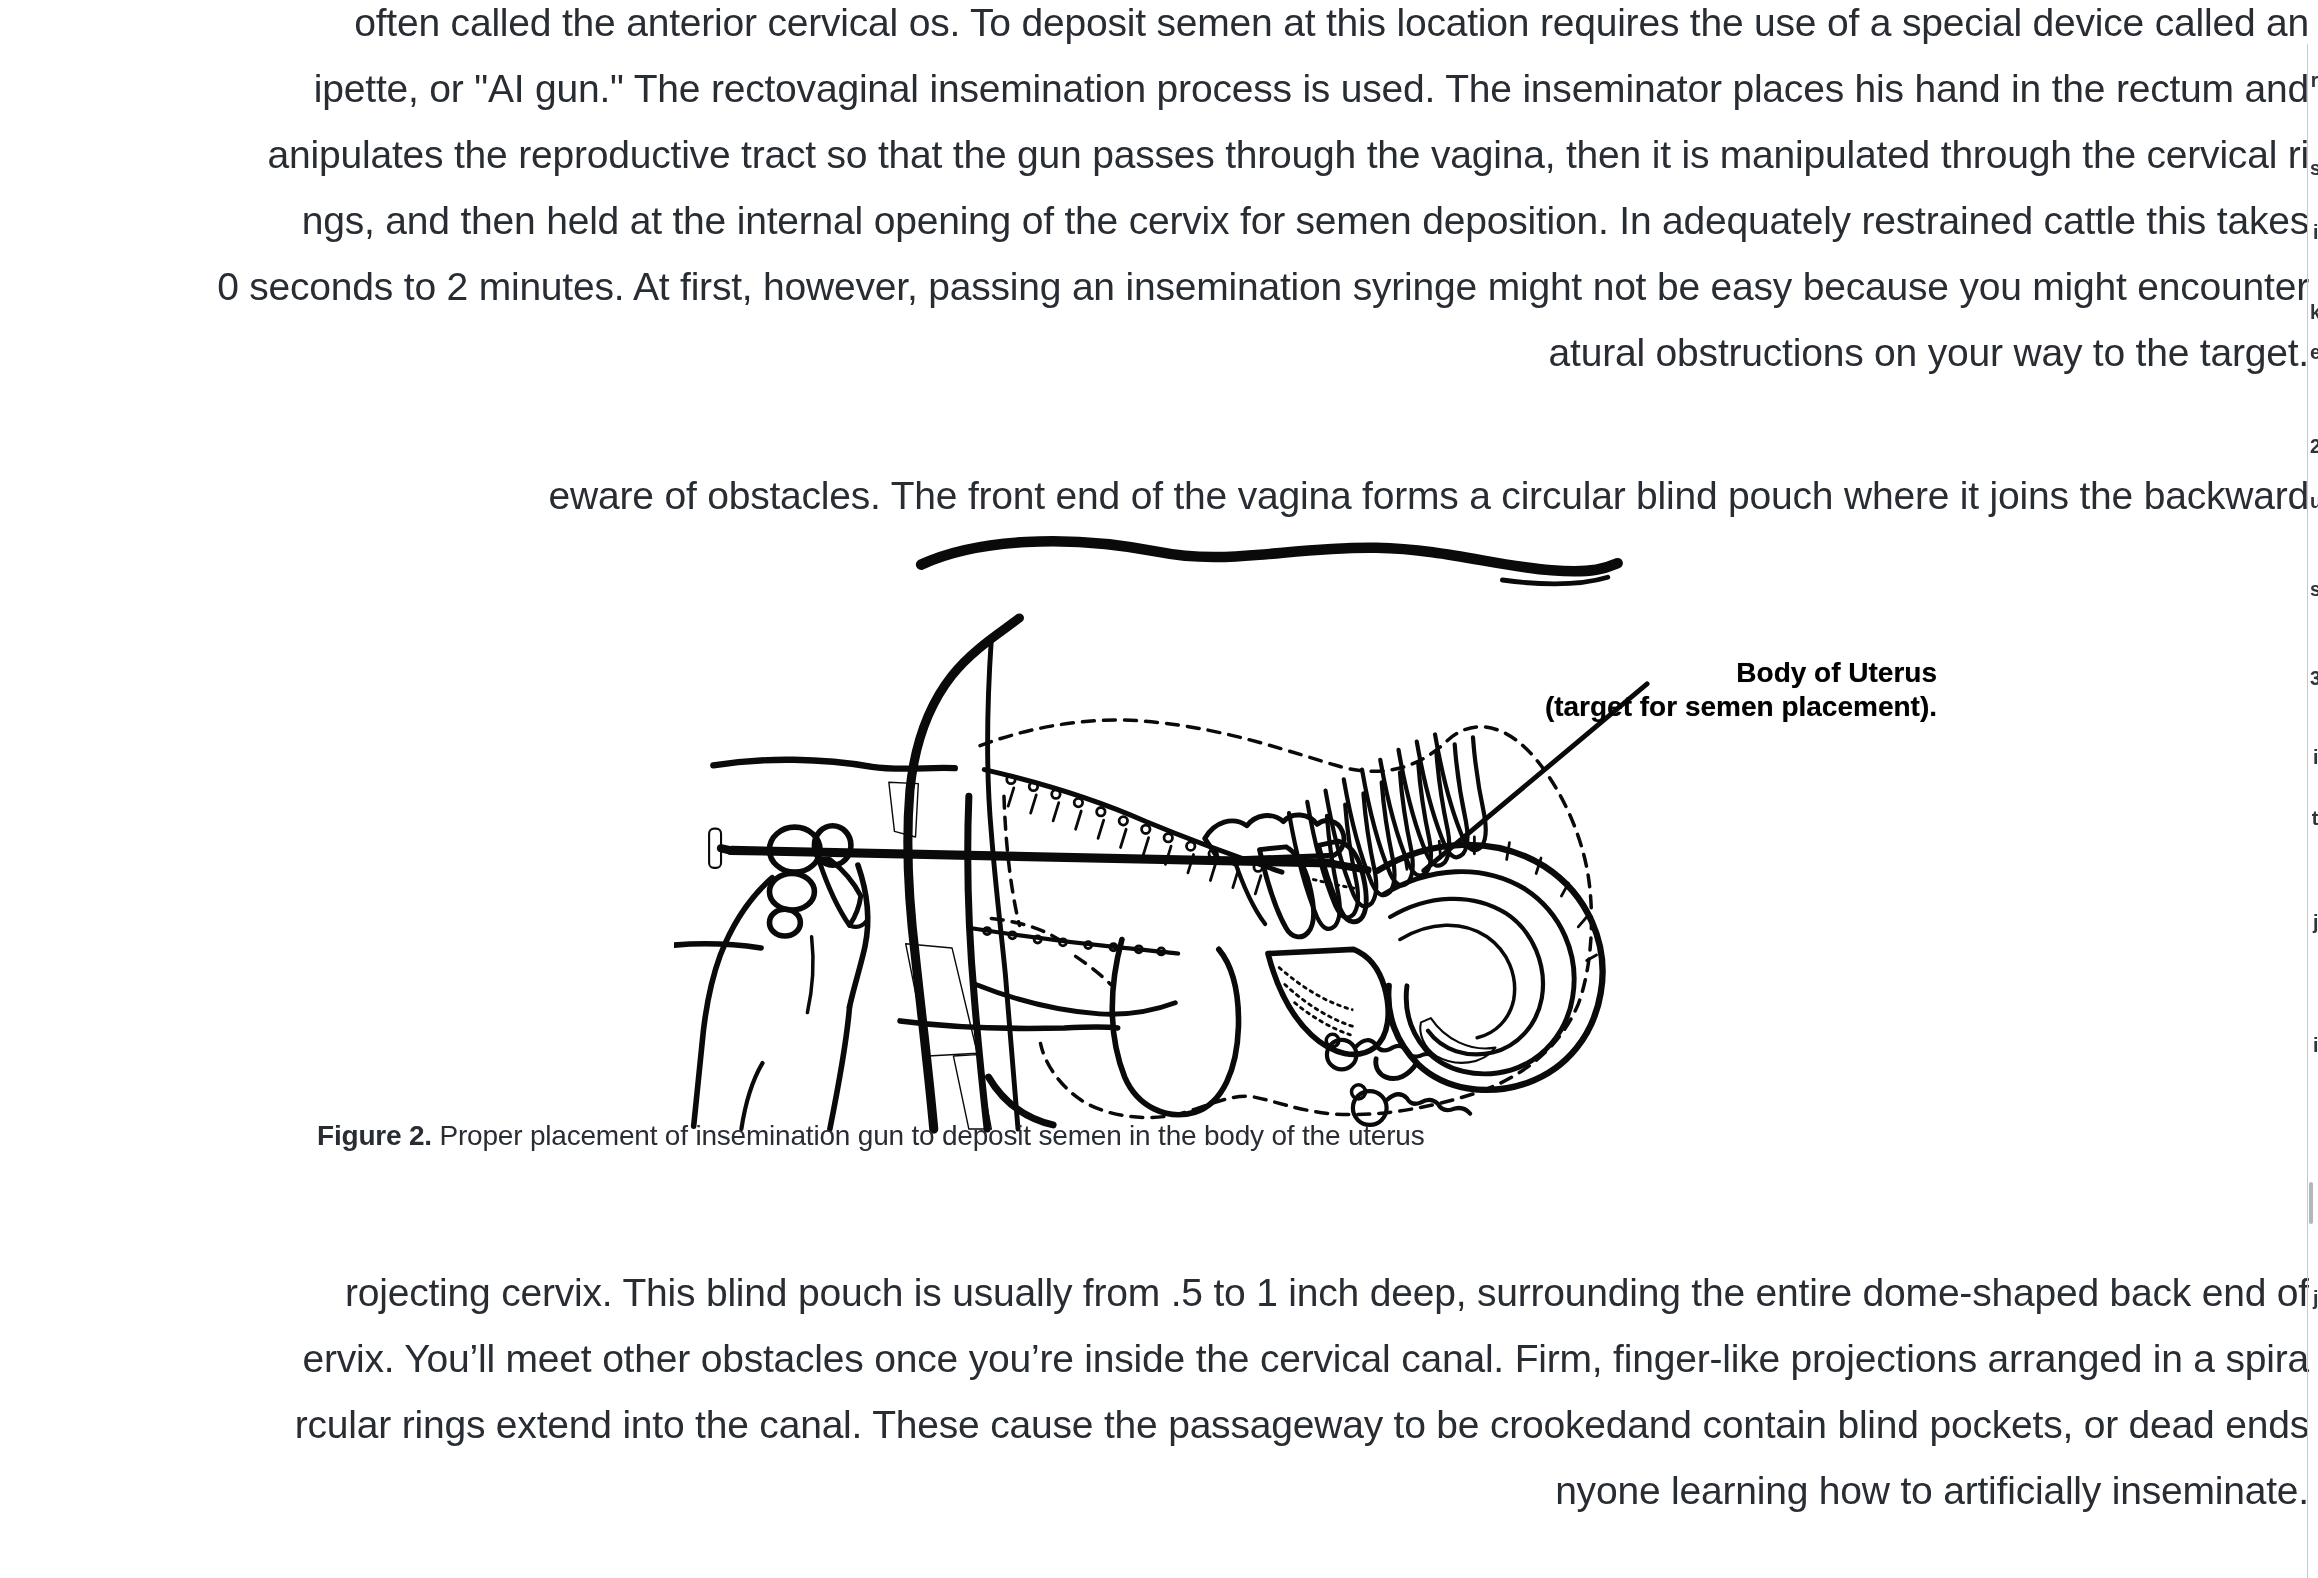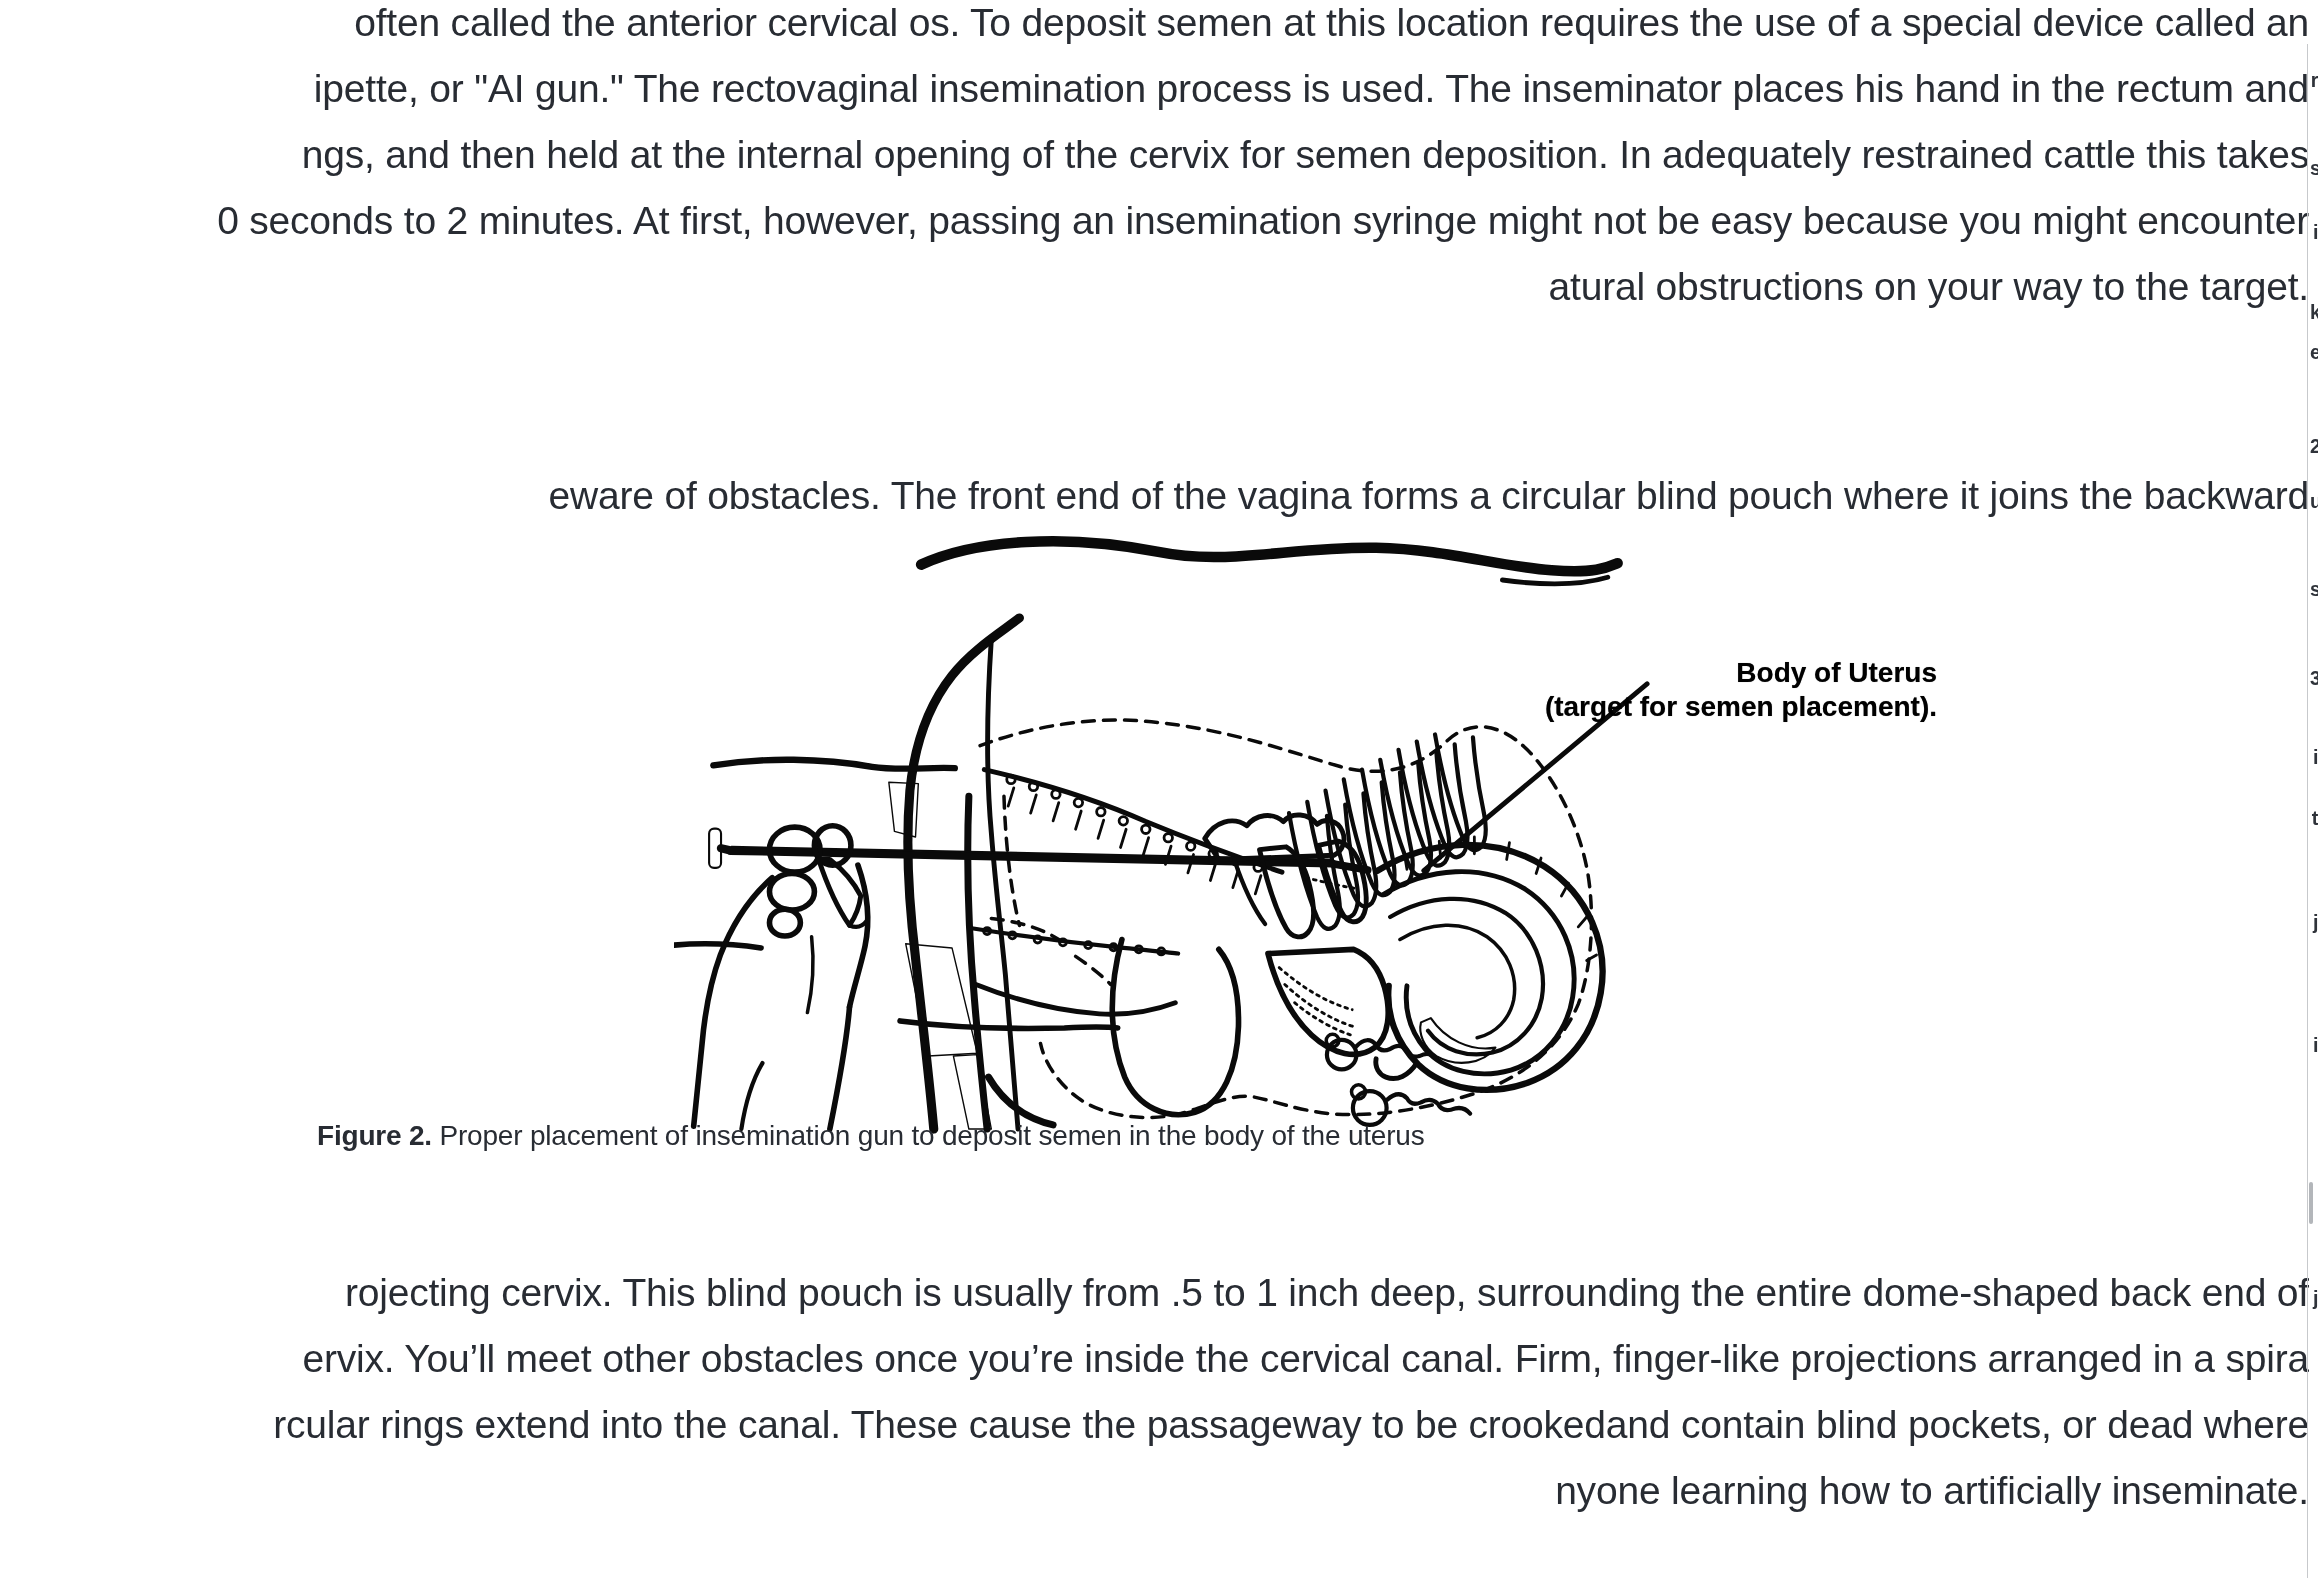--- a/index.html
+++ b/index.html
@@ -36,20 +36,21 @@
   }
 </style>
 </head>
 <body>
 
 <div class="page">
 
   <div class="clipcol" style="top:-10.5px;height:407px;">
     <div class="tline"> often called the anterior cervical os. To deposit semen at this location requires the use of a special device called an</div>
     <div class="tline">ipette, or "AI gun." The rectovaginal insemination process is used. The inseminator places his hand in the rectum and</div>
+    <div class="tline">anipulates the reproductive tract so that the gun passes through the vagina, then it is manipulated through the cervical ri</div>
     <div class="tline">ngs, and then held at the internal opening of the cervix for semen deposition. In adequately restrained cattle this takes</div>
     <div class="tline">0 seconds to 2 minutes. At first, however, passing an insemination syringe might not be easy because you might encounter</div>
     <div class="tline">atural obstructions on your way to the target.</div>
   </div>
 
   <div class="clipcol" style="top:463px;height:67px;">
     <div class="tline">eware of obstacles. The front end of the vagina forms a circular blind pouch where it joins the backward</div>
   </div>
 
   <div class="figure">
@@ -203,21 +204,21 @@
     </svg>
 
     <div class="fig-label"><span>Body of Uterus</span><br><span>(target for semen placement).</span></div>
   </div>
 
   <div class="caption"><span class="cap-b">Figure 2.</span><span> Proper placement of insemination gun to deposit semen in the body of the uterus</span></div>
 
   <div class="clipcol" style="top:1260px;height:330px;">
     <div class="tline">rojecting cervix. This blind pouch is usually from .5 to 1 inch deep, surrounding the entire dome-shaped back end of</div>
     <div class="tline">ervix. You’ll meet other obstacles once you’re inside the cervical canal. Firm, finger-like projections arranged in a spira</div>
-    <div class="tline">rcular rings extend into the canal. These cause the passageway to be crookedand contain blind pockets, or dead where</div>
+    <div class="tline">rcular rings extend into the canal. These cause the passageway to be crookedand contain blind pockets, or dead ends</div>
     <div class="tline">nyone learning how to artificially inseminate.</div>
   </div>
 
   <div class="edge-line"></div>
   <div class="edge-thumb"></div>
   <div class="edge-frag" style="top:70px">r</div>
   <div class="edge-frag" style="top:158px">s</div>
   <div class="edge-frag" style="top:222px">i</div>
   <div class="edge-frag" style="top:302px">k</div>
   <div class="edge-frag" style="top:342px">e</div>

